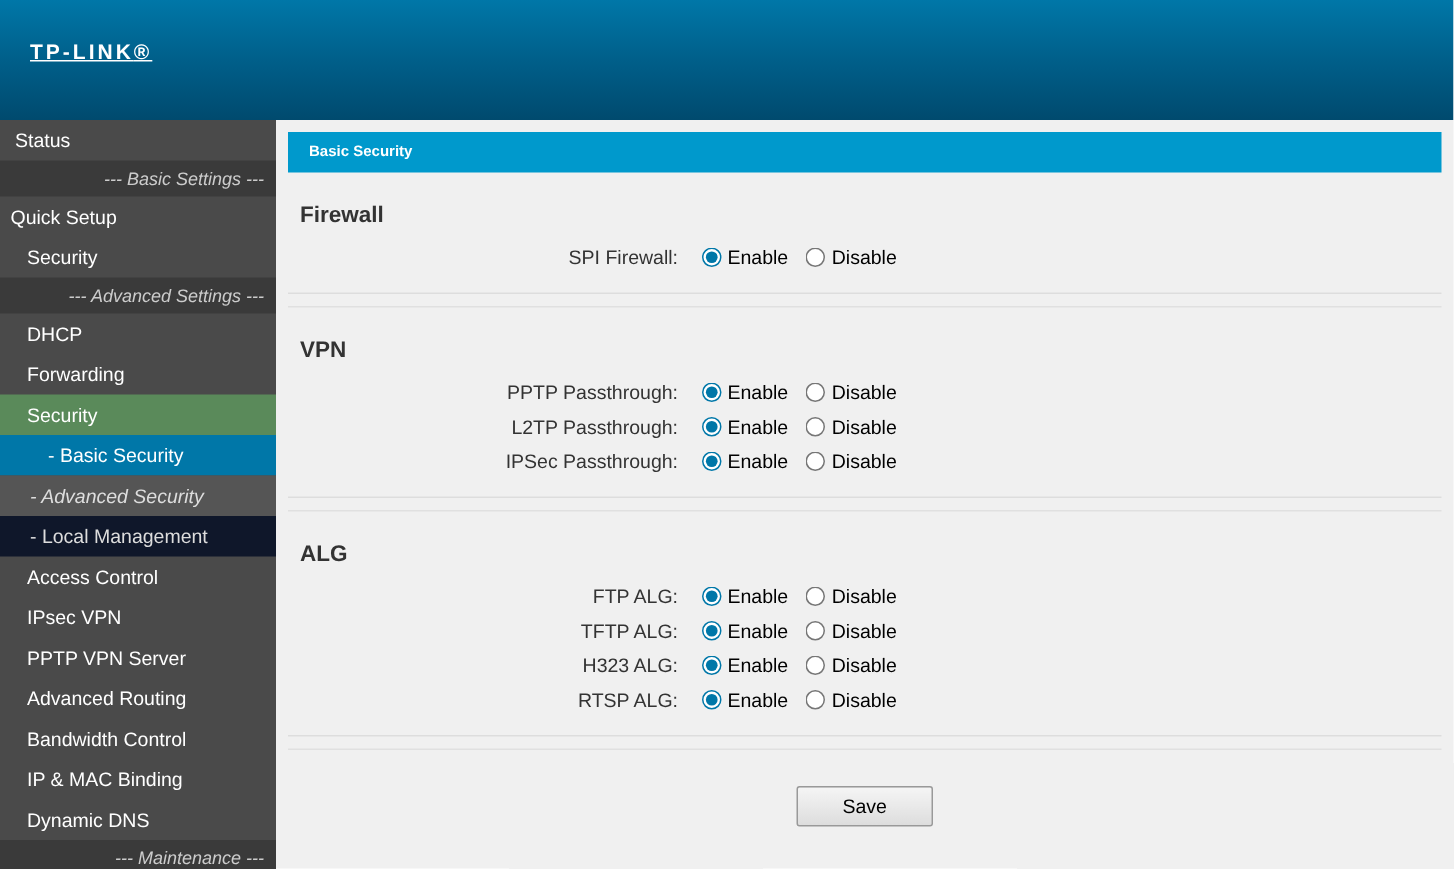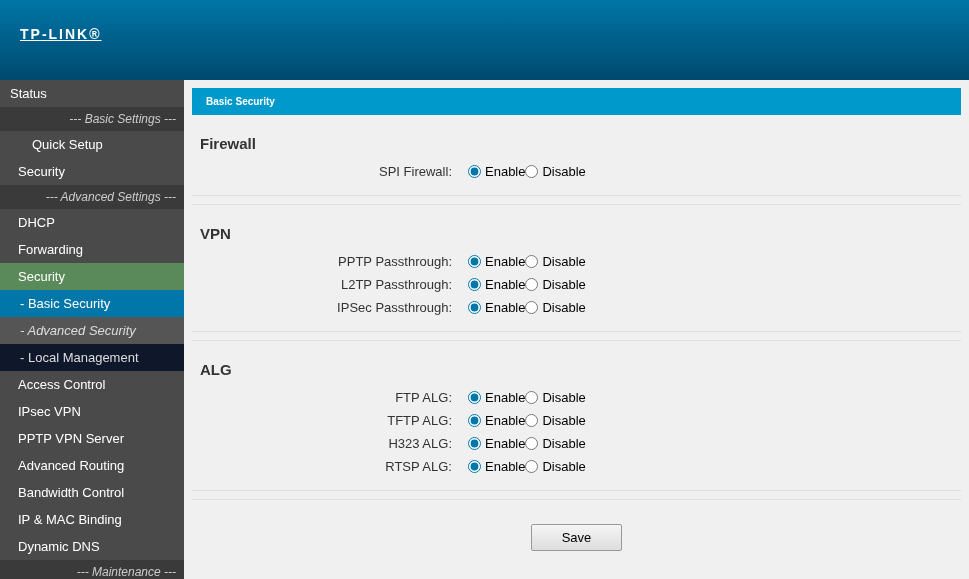--- a/index.html
+++ b/index.html
@@ -110,21 +110,21 @@
     .form-label {
       text-align: right;
       width: 200px;
       margin-right: 16px;
       color: #333;
       font-size: 13px;
     }
     .radio-group {
       display: flex;
       align-items: center;
-      gap: 0;
+      gap: 12px;
     }
     .radio-option {
       display: flex;
       align-items: center;
       gap: 4px;
       cursor: pointer;
     }
     .radio-option input[type="radio"] {
       cursor: pointer;
       accent-color: #0077a8;
@@ -154,27 +154,27 @@
   <div class="logo">
     <span>TP-LINK</span><span style="font-size:14px;vertical-align:super;font-style:normal;">®</span>
   </div>
 </div>
 
 <div class="main-layout">
 
   <nav class="sidebar">
     <div class="sidebar-item">Status</div>
     <div class="sidebar-item section-header">--- Basic Settings ---</div>
-    <div class="sidebar-item" style="padding-left:32px;">Quick Setup</div>
+    <div class="sidebar-item" style="padding-left:7px;">Quick Setup</div>
     <div class="sidebar-item" style="padding-left:18px;">Security</div>
     <div class="sidebar-item section-header">--- Advanced Settings ---</div>
     <div class="sidebar-item" style="padding-left:18px;">DHCP</div>
     <div class="sidebar-item" style="padding-left:18px;">Forwarding</div>
     <div class="sidebar-item highlighted" style="padding-left:18px;background:#5a8a5a;">Security</div>
-    <div class="sidebar-item sub-item active" style="padding-left:20px;background:#0077a8;">- Basic Security</div>
+    <div class="sidebar-item sub-item active" style="padding-left:32px;background:#0077a8;">- Basic Security</div>
     <div class="sidebar-item sub-item" style="padding-left:20px;background:#555;color:#ddd;font-style:italic;">- Advanced Security</div>
     <div class="sidebar-item sub-item" style="padding-left:20px;background:#0f172a;color:#ddd;">- Local Management</div>
     <div class="sidebar-item" style="padding-left:18px;">Access Control</div>
     <div class="sidebar-item" style="padding-left:18px;">IPsec VPN</div>
     <div class="sidebar-item" style="padding-left:18px;">PPTP VPN Server</div>
     <div class="sidebar-item" style="padding-left:18px;">Advanced Routing</div>
     <div class="sidebar-item" style="padding-left:18px;">Bandwidth Control</div>
     <div class="sidebar-item" style="padding-left:18px;">IP &amp; MAC Binding</div>
     <div class="sidebar-item" style="padding-left:18px;">Dynamic DNS</div>
     <div class="sidebar-item section-header">--- Maintenance ---</div>

